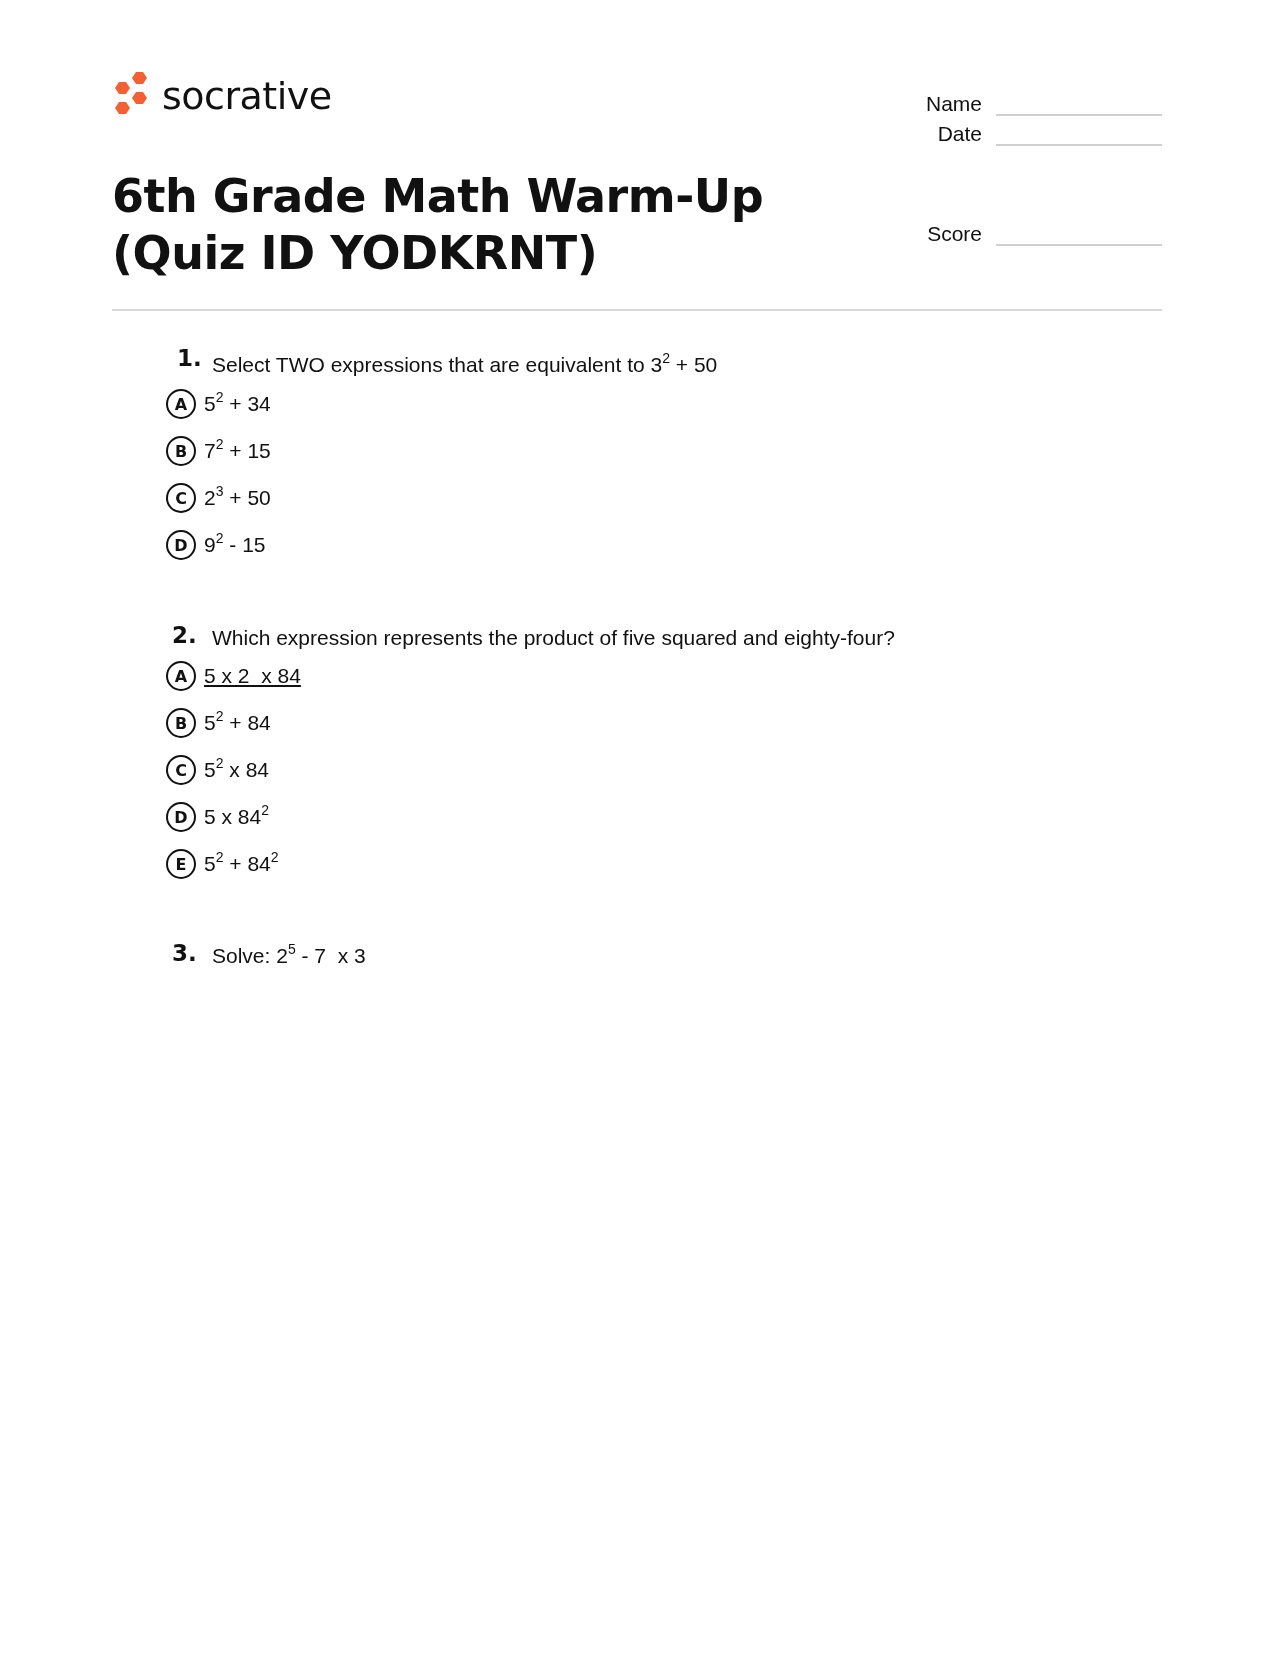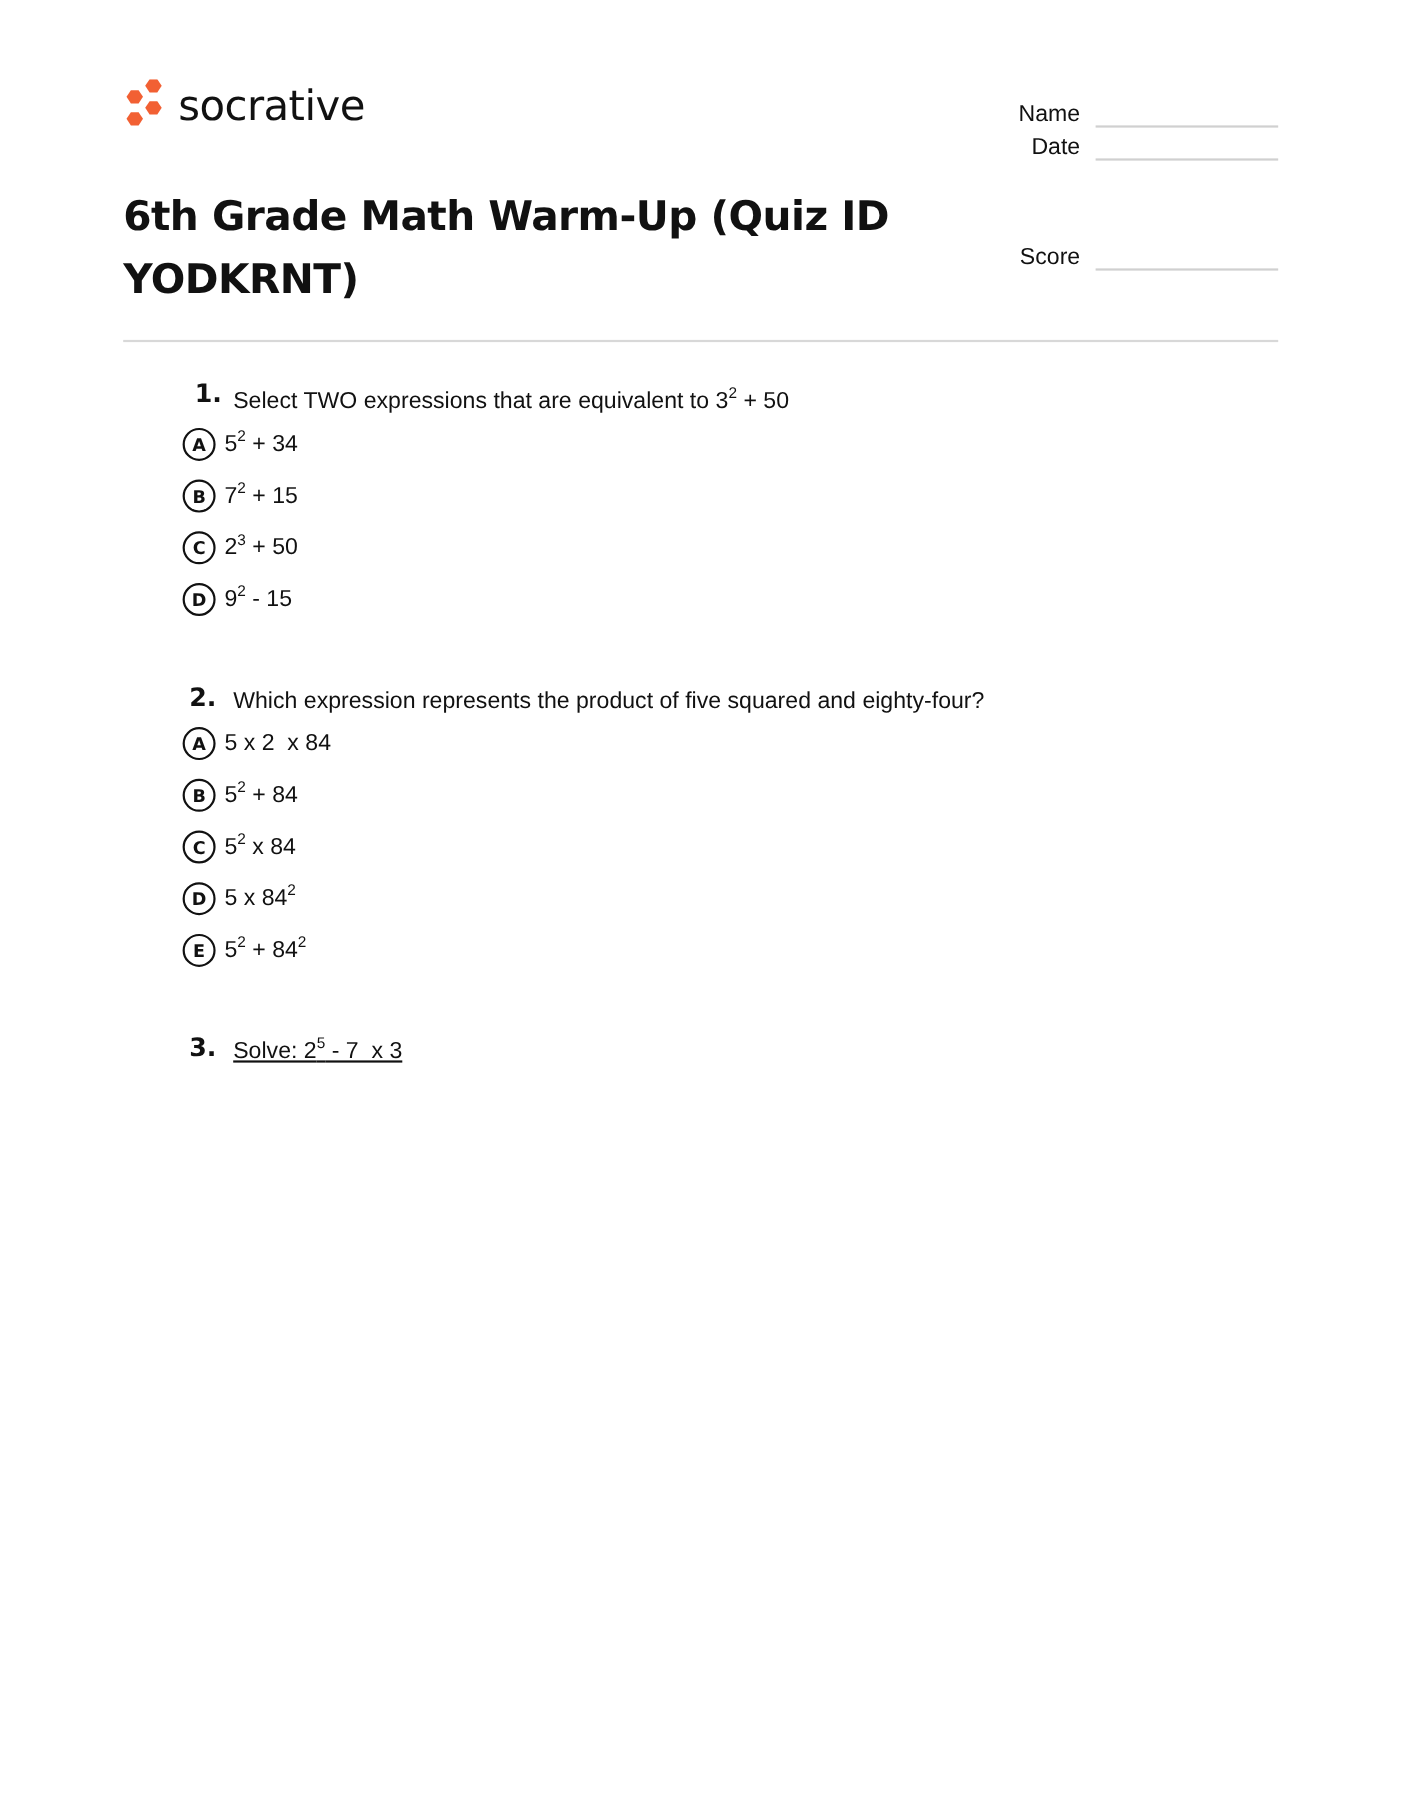--- a/index.html
+++ b/index.html
@@ -7,21 +7,21 @@
          font-family: "Liberation Sans", sans-serif; color: #111; }
   .logo { position: absolute; left: 112px; top: 72px; display: flex; align-items: center; }
   .logo svg { width: 40px; height: 52px; }
   .logo-text { font-family: "DejaVu Sans", sans-serif; font-weight: normal; font-size: 38px;
                letter-spacing: -0.5px; color: #111; margin-left: 10px; margin-top: -4px; }
   .fields { position: absolute; right: 113px; top: 76px; width: 260px; }
   .field { position: absolute; right: 0; width: 260px; height: 30px; margin-top: 16px; }
   .field-label { position: absolute; right: 180px; font-size: 21px; color: #111; }
   .field-line { position: absolute; right: 0; width: 166px; border-bottom: 2px solid #d0d0d0; top: 22px; }
   .title { position: absolute; left: 112px; top: 168px; width: 780px; font-family: "DejaVu Sans", sans-serif;
-           font-weight: bold; font-size: 37px; line-height: 57px; color: #111; letter-spacing: -0.5px; margin: 0; }
+           font-weight: bold; font-size: 46px; line-height: 57px; color: #111; letter-spacing: -0.5px; margin: 0; }
   .rule { position: absolute; left: 112px; width: 1050px; top: 309px; border-top: 2px solid #d8d8d8; }
   .q-num { position: absolute; font-family: "DejaVu Sans", sans-serif; font-weight: bold; font-size: 23px; color: #111; }
   .q-text { position: absolute; font-size: 21px; color: #111; text-align: center; }
   .opt { position: absolute; left: 166px; height: 34px; display: flex; align-items: center; }
   .opt-circle { width: 30px; height: 30px; border: 2px solid #111; border-radius: 50%; box-sizing: border-box;
                 display: flex; align-items: center; justify-content: center;
                 font-family: "DejaVu Sans", sans-serif; font-weight: bold; font-size: 16px; }
   .opt-text { margin-left: 8px; font-size: 21px; }
   sup { font-size: 14px; vertical-align: 9px; line-height: 0; }
 </style>
@@ -77,21 +77,21 @@
     <span class="opt-text"><span>9</span><sup>2</sup><span> - 15</span></span>
   </div>
 </div>
 
 <div>
   <span class="q-num" style="left:172px; top:622px;">2.</span>
   <span class="q-text" style="left:212px; top:626px;">Which expression represents the product of five squared and eighty-four?</span>
 
   <div class="opt" style="top:659px;">
     <span class="opt-circle">A</span>
-    <span class="opt-text" style="white-space:pre;"><span>5 x 2  x 84</span></span>
+    <span class="opt-text" style="white-space:pre;text-decoration:underline;"><span>5 x 2  x 84</span></span>
   </div>
   <div class="opt" style="top:706px;">
     <span class="opt-circle">B</span>
     <span class="opt-text"><span>5</span><sup>2</sup><span> + 84</span></span>
   </div>
   <div class="opt" style="top:753px;">
     <span class="opt-circle">C</span>
     <span class="opt-text"><span>5</span><sup>2</sup><span> x 84</span></span>
   </div>
   <div class="opt" style="top:800px;">
@@ -99,14 +99,14 @@
     <span class="opt-text"><span>5 x 84</span><sup>2</sup></span>
   </div>
   <div class="opt" style="top:847px;">
     <span class="opt-circle">E</span>
     <span class="opt-text"><span>5</span><sup>2</sup><span> + 84</span><sup>2</sup></span>
   </div>
 </div>
 
 <div>
   <span class="q-num" style="left:172px; top:940px;">3.</span>
-  <span class="q-text" style="left:212px; top:944px; white-space:pre;text-decoration:underline;"><span>Solve: 2</span><sup>5</sup><span> - 7  x 3</span></span>
+  <span class="q-text" style="left:212px; top:944px; white-space:pre;"><span>Solve: 2</span><sup>5</sup><span> - 7  x 3</span></span>
 </div>
 
 </body></html>

